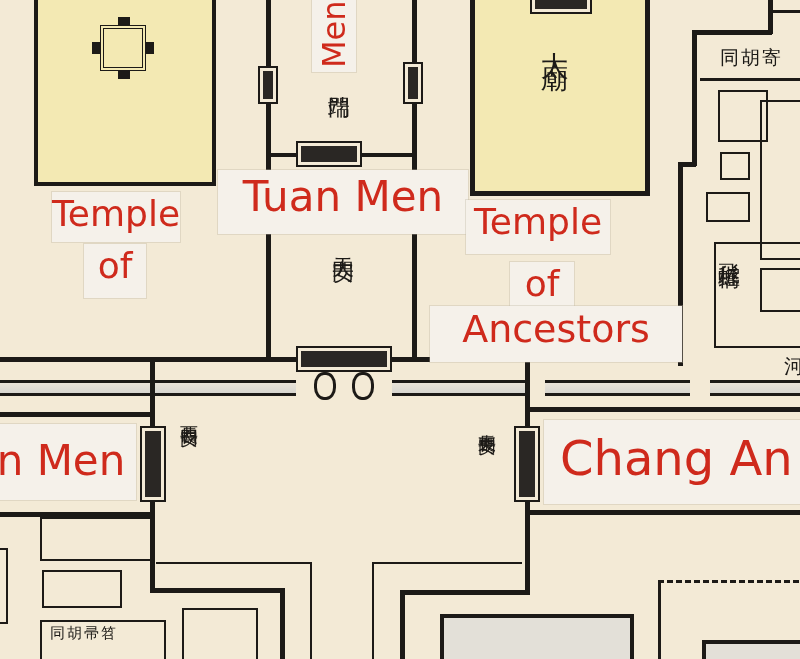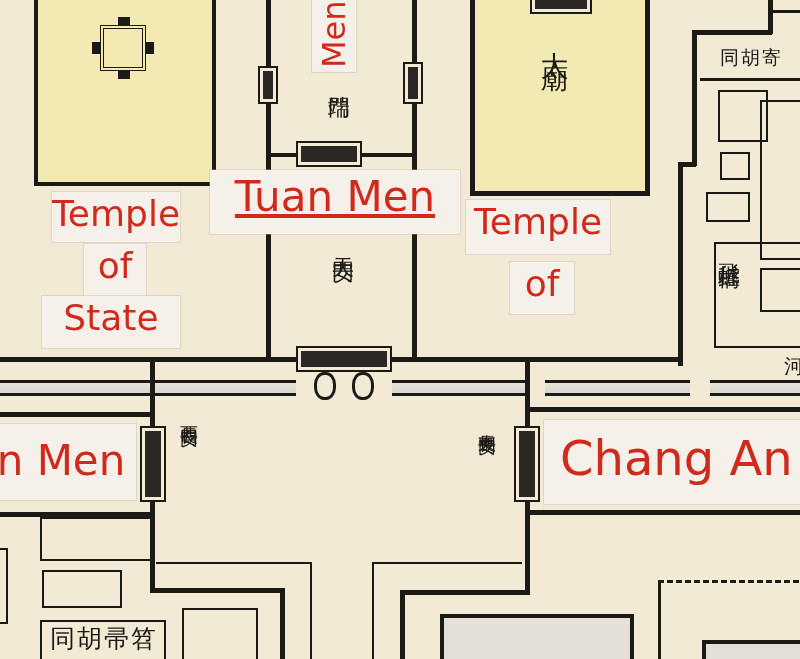--- a/index.html
+++ b/index.html
@@ -88,33 +88,33 @@
   <div class="gate" style="left:516px; top:428px; width:22px; height:72px;"></div>
   <div class="zh vert" style="left:180px; top:412px; font-size:18px; letter-spacing:1px;">西長安門</div>
   <div class="zh vert" style="left:478px; top:420px; font-size:18px; letter-spacing:1px;">東長安門</div>
 
   <div class="thin" style="left:40px; top:517px; width:112px; height:44px;"></div>
   <div class="thin" style="left:42px; top:570px; width:80px; height:38px;"></div>
   <div class="thin" style="left:-4px; top:548px; width:12px; height:76px;"></div>
   <div class="thin" style="left:40px; top:620px; width:126px; height:50px;"></div>
   <div class="thin" style="left:182px; top:608px; width:76px; height:60px;"></div>
   <div class="thin" style="left:156px; top:562px; width:156px; height:110px; border-left:none; border-bottom:none;"></div>
-  <div class="zh" style="left:50px; top:626px; font-size:25px; letter-spacing:2px;">同胡帚笤</div>
+  <div class="zh" style="left:50px; top:626px; font-size:15px; letter-spacing:2px;">同胡帚笤</div>
 
   <div class="thin" style="left:372px; top:562px; width:150px; height:110px; border-right:none; border-bottom:none;"></div>
   <div class="thin grey" style="left:440px; top:614px; width:194px; height:60px; border-width:4px;"></div>
   <div class="thin grey" style="left:702px; top:640px; width:110px; height:40px; border-width:4px;"></div>
   <div class="blk" style="left:658px; top:580px; width:150px; height:90px; border-top:3px dashed #1c1a17; border-left:3px solid #1c1a17;"></div>
 
   <div class="label" style="left:52px; top:192px; width:128px; height:46px; font-size:36px; padding-top:4px;">Temple</div>
   <div class="label" style="left:84px; top:244px; width:62px; height:50px; font-size:36px; padding-top:4px;">of</div>
-  <div class="label" style="left:42px; top:296px; width:138px; height:48px; font-size:36px; padding-top:4px;">State</div>
 
-  <div class="label" style="left:210px; top:170px; width:250px; height:58px; font-size:42px; padding-top:6px;text-decoration:underline;">Tuan Men</div>
+  <div class="label" style="left:218px; top:170px; width:250px; height:58px; font-size:42px; padding-top:6px;">Tuan Men</div>
   <div class="zh vert" style="left:332px; top:240px; font-size:22px;">天安門</div>
 
   <div class="label" style="left:466px; top:200px; width:144px; height:50px; font-size:36px; padding-top:4px;">Temple</div>
   <div class="label" style="left:510px; top:262px; width:64px; height:48px; font-size:36px; padding-top:4px;">of</div>
+  <div class="label" style="left:430px; top:306px; width:252px; height:52px; font-size:38px; padding-top:4px;">Ancestors</div>
 
   <div class="label" style="left:-14px; top:424px; width:150px; height:76px; font-size:42px; padding-top:16px; box-sizing:border-box;">n Men</div>
   <div class="label" style="left:544px; top:420px; width:270px; height:84px; font-size:48px; padding-top:14px; box-sizing:border-box; text-align:left; padding-left:16px;">Chang An</div>
 
 </div>
 
 </body></html>

